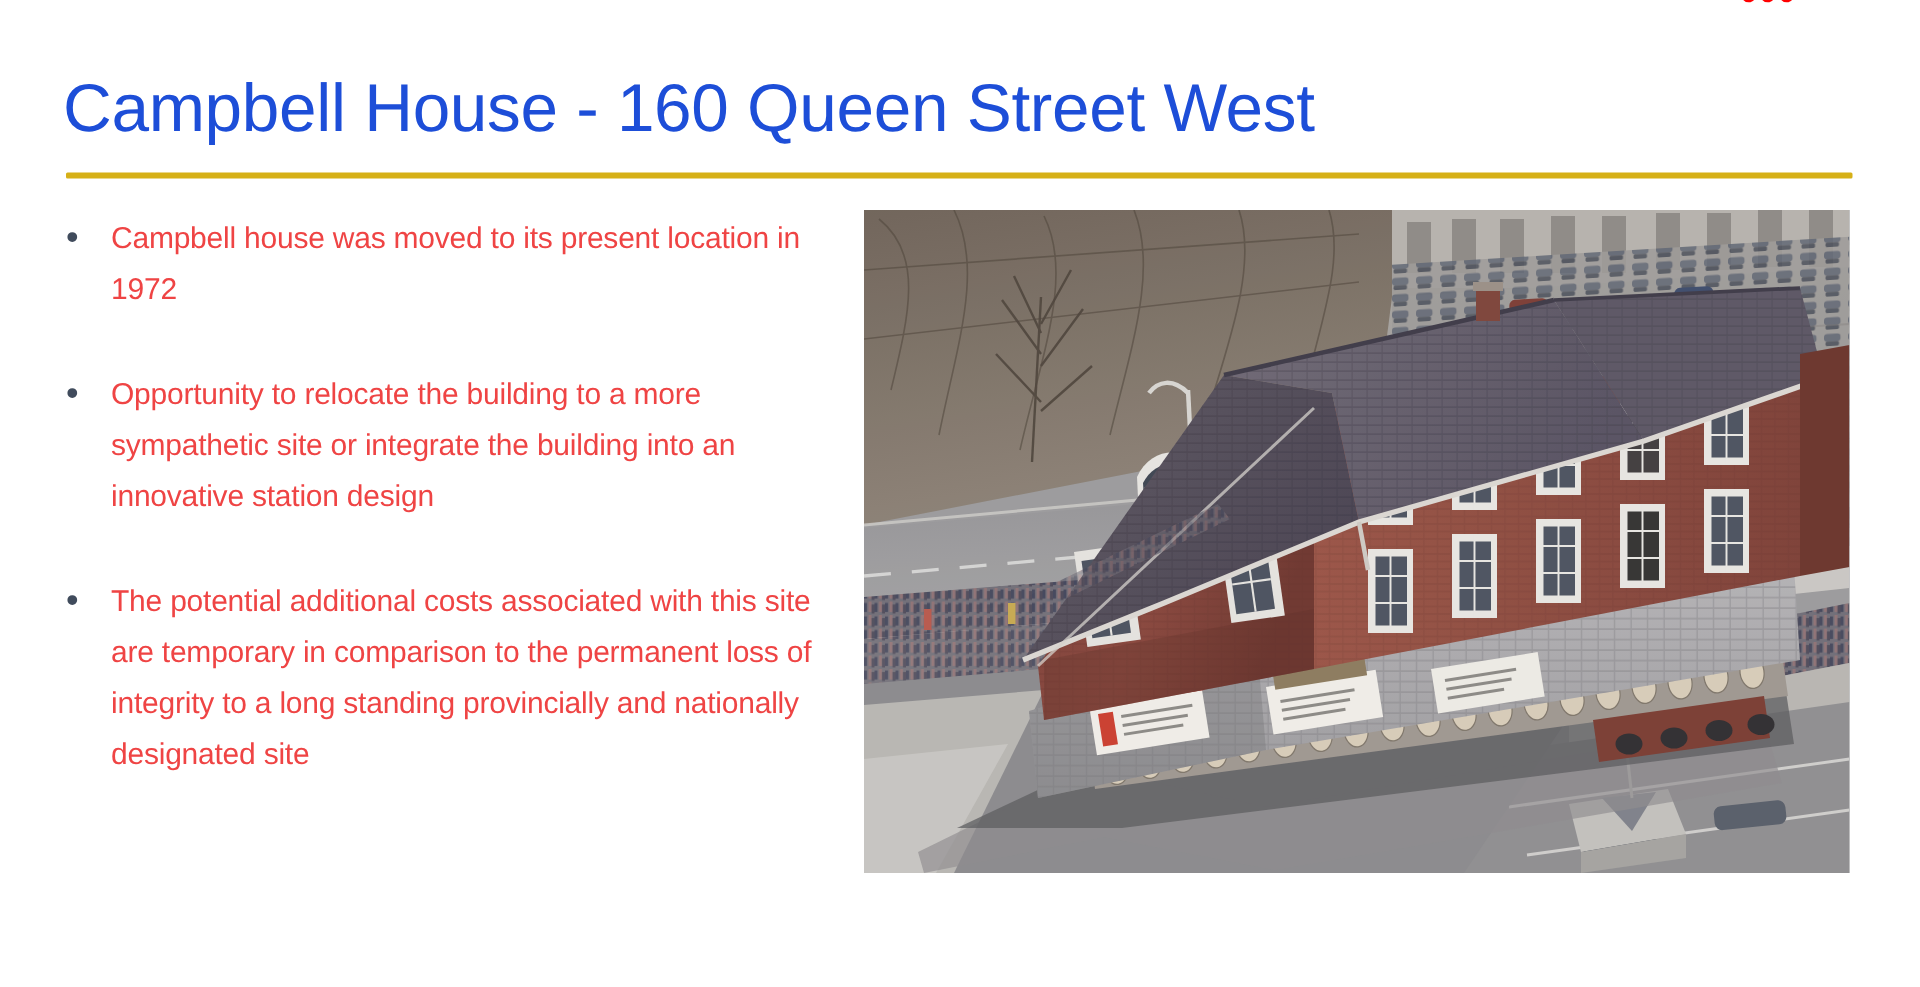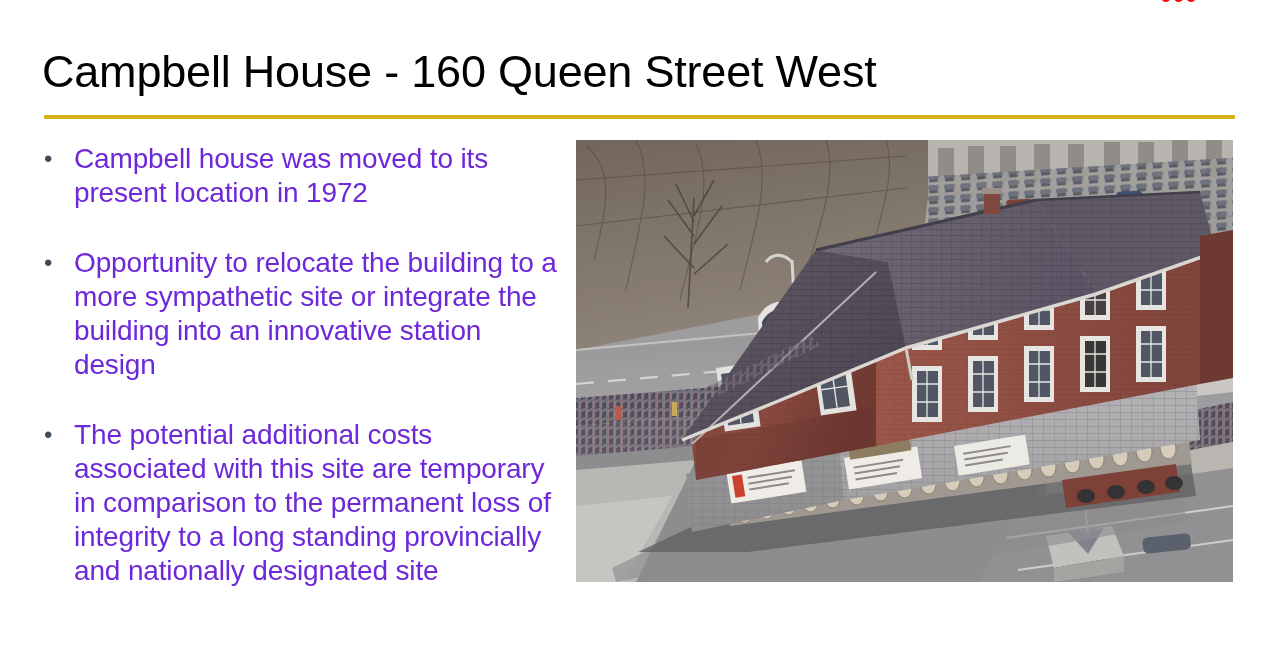--- a/index.html
+++ b/index.html
@@ -34,21 +34,21 @@
   }
 
   
   .slide-title {
     position: absolute;
     left: 42px;
     top: 44px;
     width: 1190px;
     font-size: 45px;
     font-weight: 400;
-    color: #000000;
+    color: #1d4ed8;
     letter-spacing: -0.2px;
     line-height: 56px;
     white-space: nowrap;
   }
 
   .title-rule {
     position: absolute;
     left: 44px;
     top: 115px;
     width: 1191px;
@@ -78,23 +78,23 @@
     font-size: 24px;
     line-height: 34px;
     color: #404B5C;
     text-align: left;
     padding-left: 4px;
     box-sizing: border-box;
   }
 
   .bullet-text {
     flex: 1 1 auto;
-    font-size: 28px;
+    font-size: 20px;
     line-height: 34px;
-    color: #6d28d9;
+    color: #ef4444;
     letter-spacing: -0.15px;
   }
 
   
   .photo-frame {
     position: absolute;
     left: 576px;
     top: 140px;
     width: 657px;
     height: 442px;

